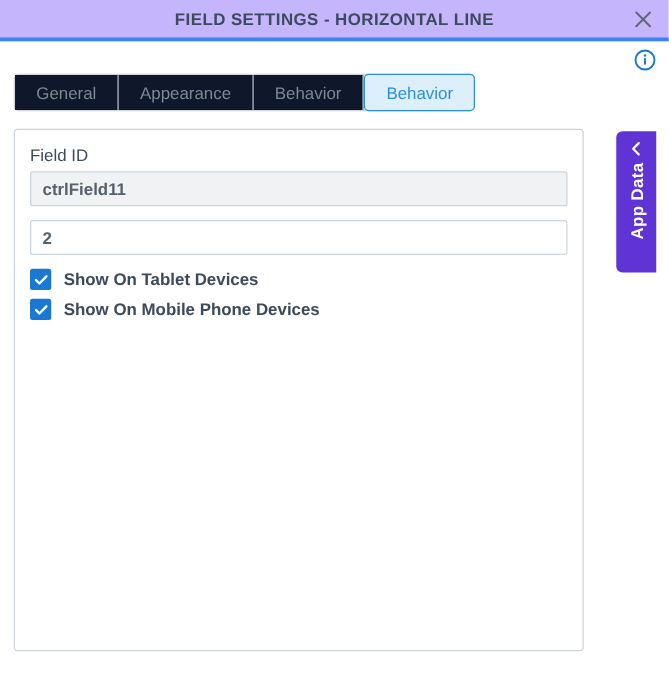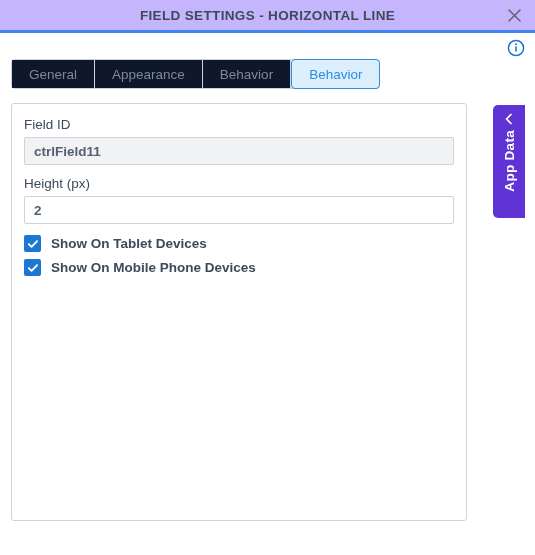--- a/index.html
+++ b/index.html
@@ -254,21 +254,20 @@
   </div>
 
   <div class="content-card">
 
     <div class="field-group">
       <div class="field-label">Field ID</div>
       <input class="text-input readonly" type="text" readonly="" value="ctrlField11" style="">
     </div>
 
     <div class="field-group">
-      <div class="field-label">Height (px)</div>
       <input class="text-input" type="text" value="2" style="">
     </div>
 
     <div class="check-row">
       <span class="check-box">
         <svg width="12" height="12" viewBox="0 0 12 12" aria-hidden="true">
           <path d="M1.8 6.1 L4.5 8.8 L10.1 3.1" stroke="#ffffff" stroke-width="1.9" fill="none" stroke-linecap="round" stroke-linejoin="round"></path>
         </svg>
       </span>
       <span class="check-label">Show On Tablet Devices</span>

